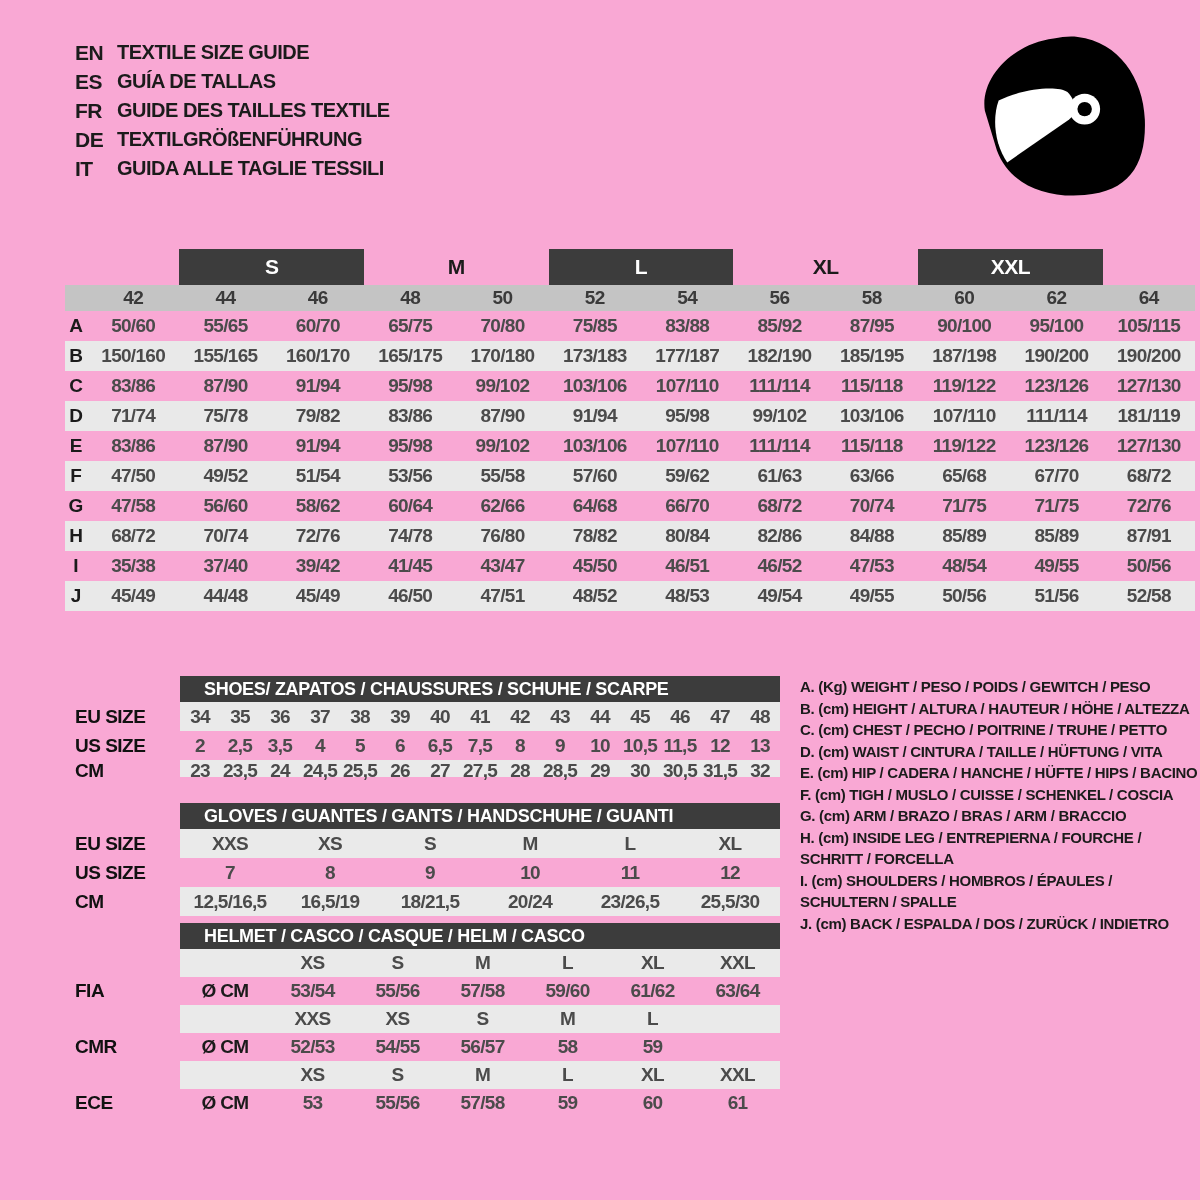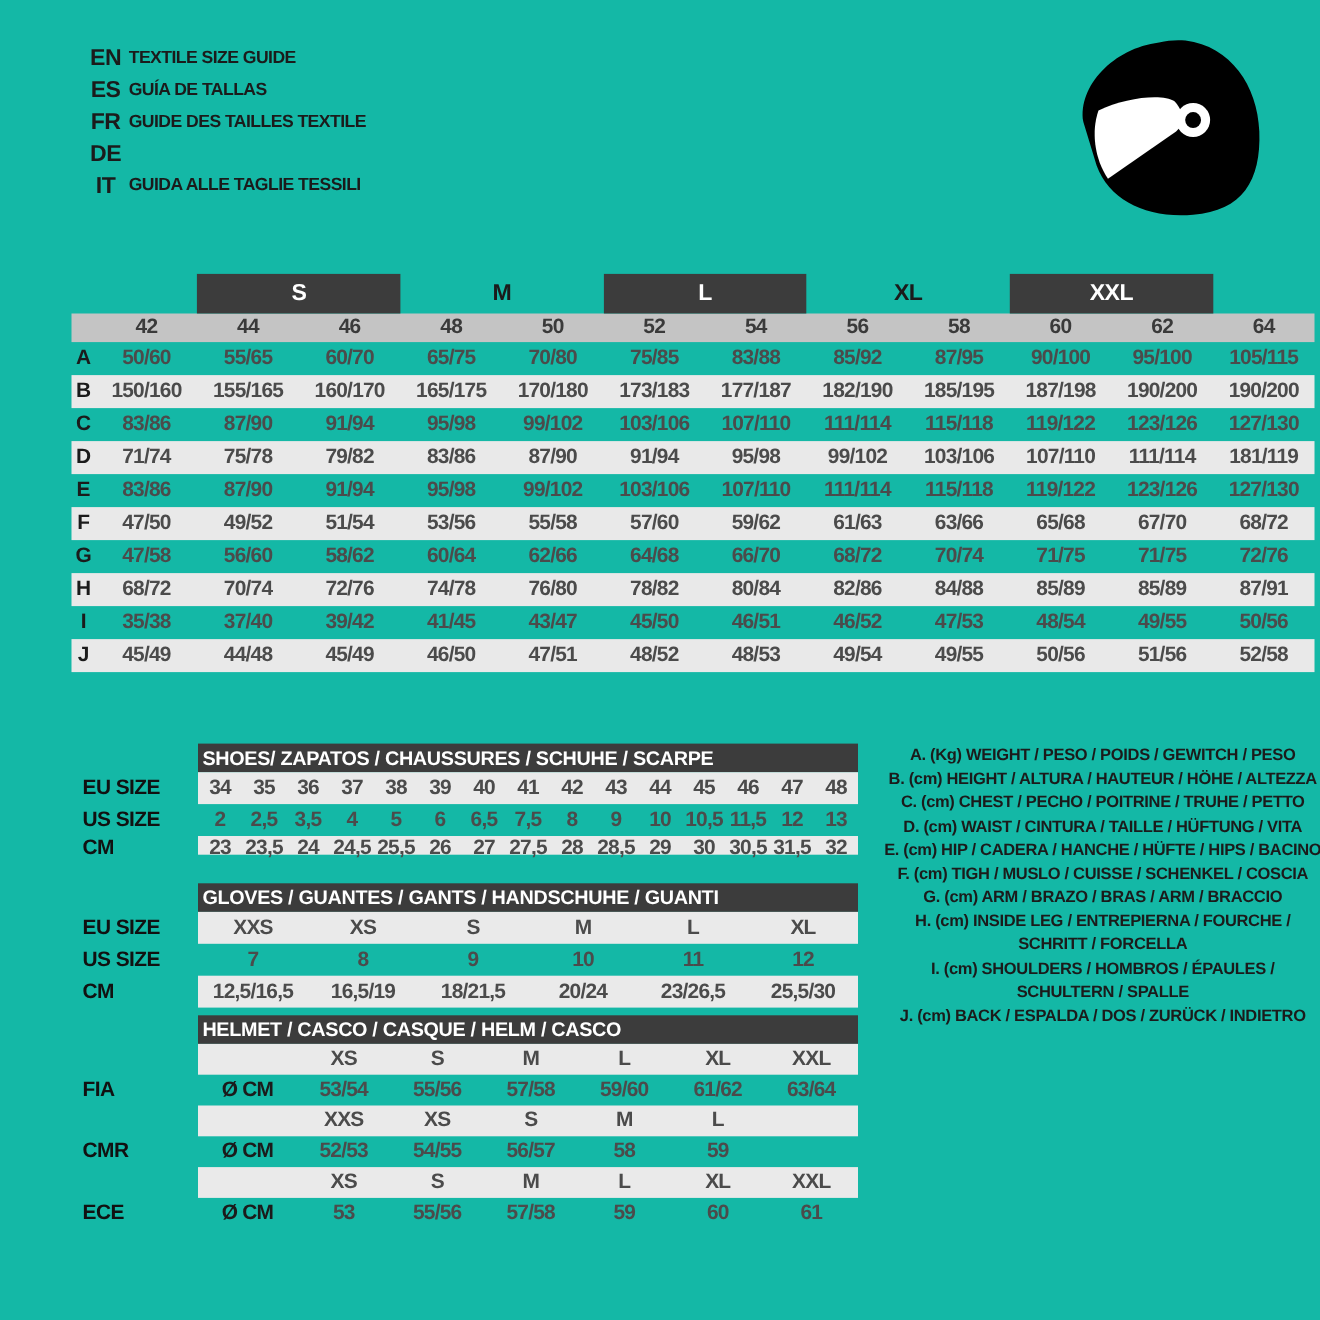--- a/index.html
+++ b/index.html
@@ -1,44 +1,44 @@
 <!DOCTYPE html>
 <html><head>
 <meta charset="utf-8">
 <style>
   * { margin:0; padding:0; box-sizing:border-box; }
   html,body { background:#fff; }
   body { width:1200px; height:1200px; position:relative; font-family:"Liberation Sans","DejaVu Sans",sans-serif; }
-  .page { position:absolute; inset:0; background:#14b8a6; overflow:hidden;text-align:center; }
+  .page { position:absolute; inset:0; background:#f9a8d4; overflow:hidden; }
 
   
   .lang-list { position:absolute; left:75px; top:38px; }
   .lang-row { display:flex; height:29px; align-items:center; }
   .lang-code { width:42px; font-weight:bold; font-size:21px; letter-spacing:-0.5px; color:#1b1b1b; }
-  .lang-text { font-weight:bold; font-size:16px; letter-spacing:-0.5px; color:#1b1b1b; }
+  .lang-text { font-weight:bold; font-size:20px; letter-spacing:-0.5px; color:#1b1b1b; }
 
   
   .helmet-icon { position:absolute; left:975px; top:30px; width:178px; height:172px; }
 
   
   .main-table { position:absolute; left:65px; top:249px; width:1130px; }
   .group-row { display:grid; grid-template-columns:22px repeat(12,1fr); height:36px; }
   .group-cell { display:flex; align-items:center; justify-content:center; font-weight:bold; font-size:21px; letter-spacing:-0.5px; color:#1b1b1b; }
   .group-cell.boxed { background:#3c3c3c; color:#fff; }
   .band-row { display:grid; grid-template-columns:22px repeat(12,1fr); height:26px; background:#c4c4c4; }
   .band-cell { display:flex; align-items:center; justify-content:center; font-weight:bold; font-size:19px; letter-spacing:-0.6px; color:#3a3a3a; }
   .m-row { display:grid; grid-template-columns:22px repeat(12,1fr); height:30px; }
   .m-row.stripe { background:#e9e9e9; }
   .m-row .row-label { display:flex; align-items:center; justify-content:center; font-weight:bold; font-size:19px; color:#1b1b1b; }
   .m-row .cell, .s-content .cell, .h-content .cell { display:flex; align-items:center; justify-content:center; font-weight:bold; font-size:19px; letter-spacing:-0.7px; color:#4b4b4b; white-space:nowrap; }
 
   
   .section { position:absolute; left:75px; width:705px; }
   .sec-row { display:grid; grid-template-columns:105px 600px; }
-  .sec-title { height:26px; background:#3c3c3c; color:#fff; font-weight:bold; font-size:18px; letter-spacing:-0.3px; display:flex; align-items:center; padding-left:4px; }
+  .sec-title { height:26px; background:#3c3c3c; color:#fff; font-weight:bold; font-size:18px; letter-spacing:-0.3px; display:flex; align-items:center; padding-left:24px; }
   .s-label { display:flex; align-items:center; font-weight:bold; font-size:19px; letter-spacing:-0.5px; color:#111; }
   .s-content { display:grid; height:29px; }
   .s-content.stripe, .h-content.stripe { background:#eaeaea; }
   .h-content { display:grid; grid-template-columns:90px repeat(6,85px); height:28px; }
   .h-content .cell.unit { color:#1b1b1b; }
   .h-content .cell.size { color:#4b4b4b; }
 
   .shoes-sec { top:676px; }
   .gloves-sec { top:803px; }
   .helmet-sec { top:923px; }
@@ -60,20 +60,21 @@
       <div class="lang-row">
      <span class="lang-code">ES</span>
      <span class="lang-text">GUÍA DE TALLAS</span>
    </div>
       <div class="lang-row">
      <span class="lang-code">FR</span>
      <span class="lang-text">GUIDE DES TAILLES TEXTILE</span>
    </div>
       <div class="lang-row">
      <span class="lang-code">DE</span>
+     <span class="lang-text">TEXTILGRÖßENFÜHRUNG</span>
    </div>
       <div class="lang-row">
      <span class="lang-code">IT</span>
      <span class="lang-text">GUIDA ALLE TAGLIE TESSILI</span>
    </div>
     </div>
 
   <div class="helmet-icon">
     <svg viewBox="0 0 100 100" width="178" height="172" aria-hidden="true">
       <path fill="#000" d="M58 4 C82 7 96 28 97 52 C98 78 88 94 62 96 C38 98 18 89 11 70 L4 47 C1 28 20 8 44 5 C49 4 53 3.5 58 4 Z"></path>

